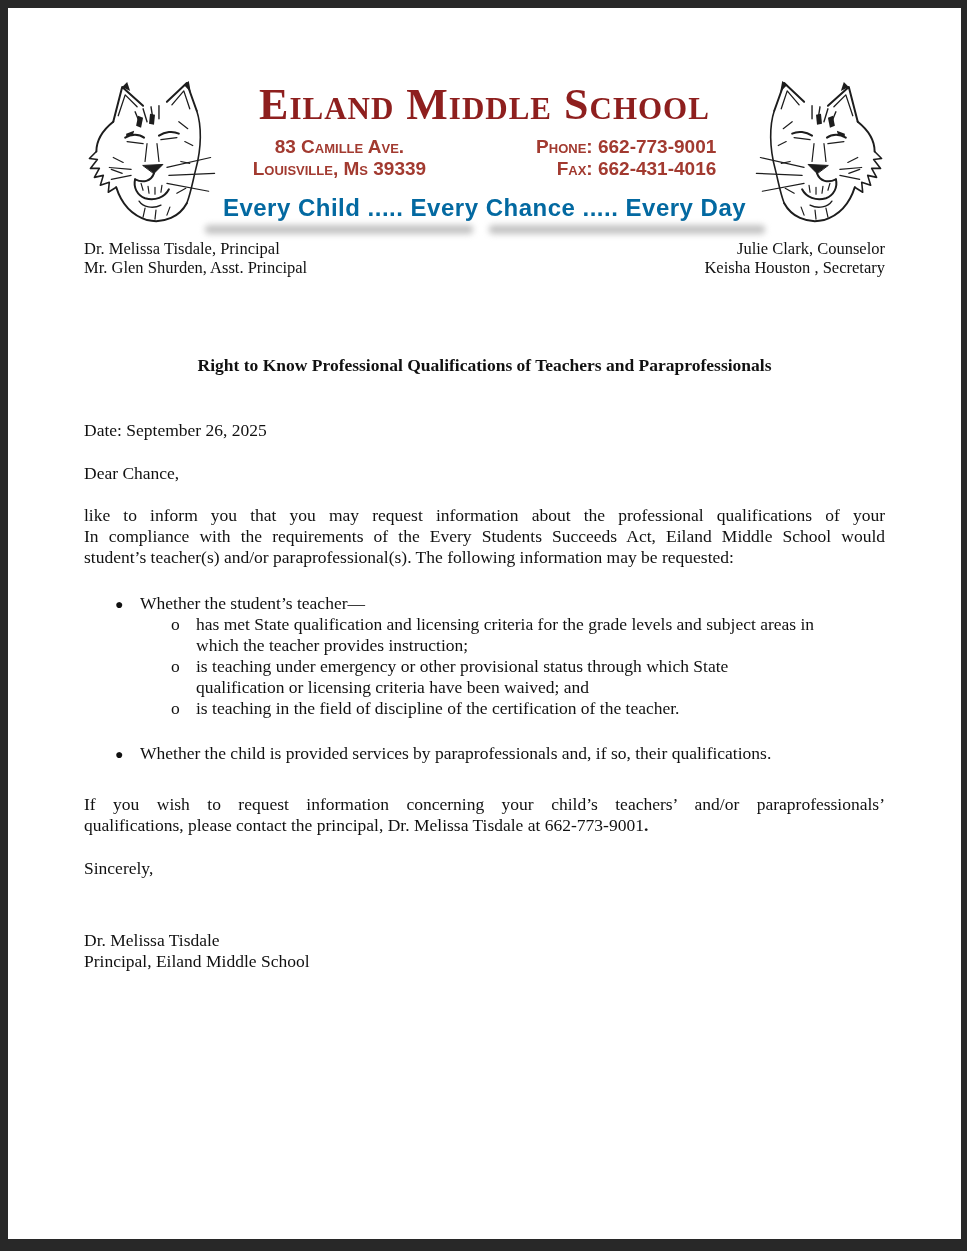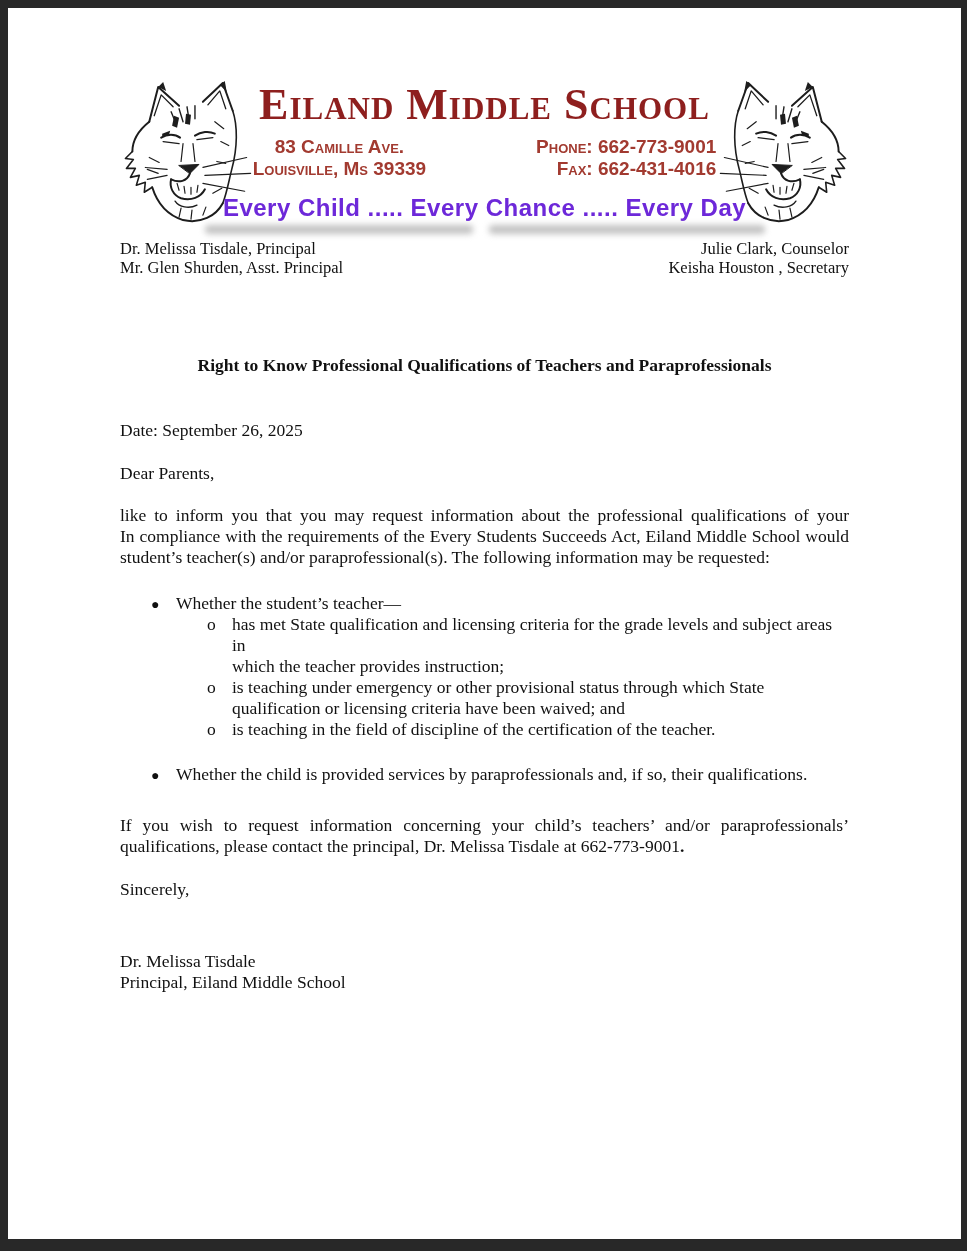--- a/index.html
+++ b/index.html
@@ -6,21 +6,21 @@
   body {
     background:#282828;
     font-family:"Liberation Serif", serif;
     -webkit-font-smoothing:antialiased;
   }
   .page {
     position:relative;
     margin:8px 6px 12px 8px;
     height:1231px;
     background:#ffffff;
-    padding:0 112px;
+    padding:0 76px;
     box-sizing:border-box;
     overflow:hidden;
     color:#111;
   }
   
   .letterhead {
     position:relative;
     margin-top:70px;
     height:158px;
   }
@@ -191,21 +191,21 @@
       <div class="addr-block">
         <div>83 Camille Ave.</div>
         <div>Louisville, Ms 39339</div>
       </div>
       <div class="phone-block">
         <div>Phone: 662-773-9001</div>
         <div>Fax: 662-431-4016</div>
       </div>
     </div>
 
-    <div class="tagline" style="color:#6d28d9">Every Child ..... Every Chance ..... Every Day</div>
+    <div class="tagline" style="color:#0369a1">Every Child ..... Every Chance ..... Every Day</div>
 
     <div class="blur-strip">
         <i></i>
         <i></i>
       </div>
   </div>
 
   <div class="staff-row">
     <div class="staff-left">
       <div>Dr. Melissa Tisdale, Principal</div>
@@ -214,21 +214,21 @@
     <div class="staff-right">
       <div>Julie Clark, Counselor</div>
       <div>Keisha Houston , Secretary</div>
     </div>
   </div>
 
   <div class="letter-title">Right to Know Professional Qualifications of Teachers and Paraprofessionals</div>
 
   <div class="date-line">Date: September 26, 2025</div>
 
-  <div class="salutation">Dear Parents,</div>
+  <div class="salutation">Dear Chance,</div>
 
   <div class="para">
     <div class="jline">like to inform you that you may request information about the professional qualifications of your</div>
     <div class="jline">In compliance with the requirements of the Every Students Succeeds Act, Eiland Middle School would</div>
     <div>student’s teacher(s) and/or paraprofessional(s). The following information may be requested:</div>
   </div>
 
   <div class="li1 li1-first">
     <span class="m1">●</span>
     <span>Whether the student’s teacher—</span>

